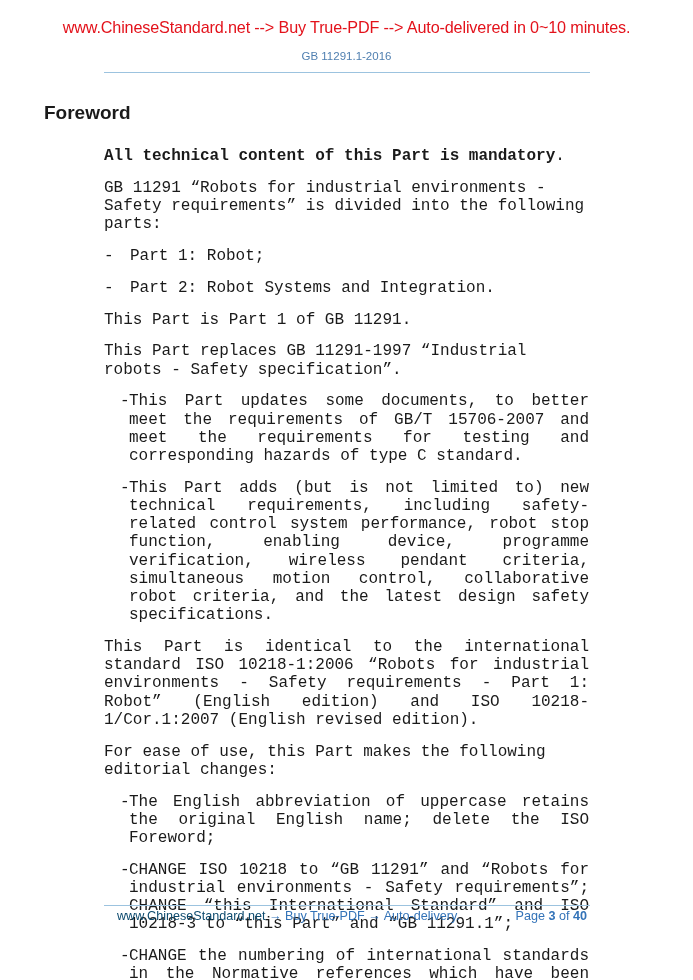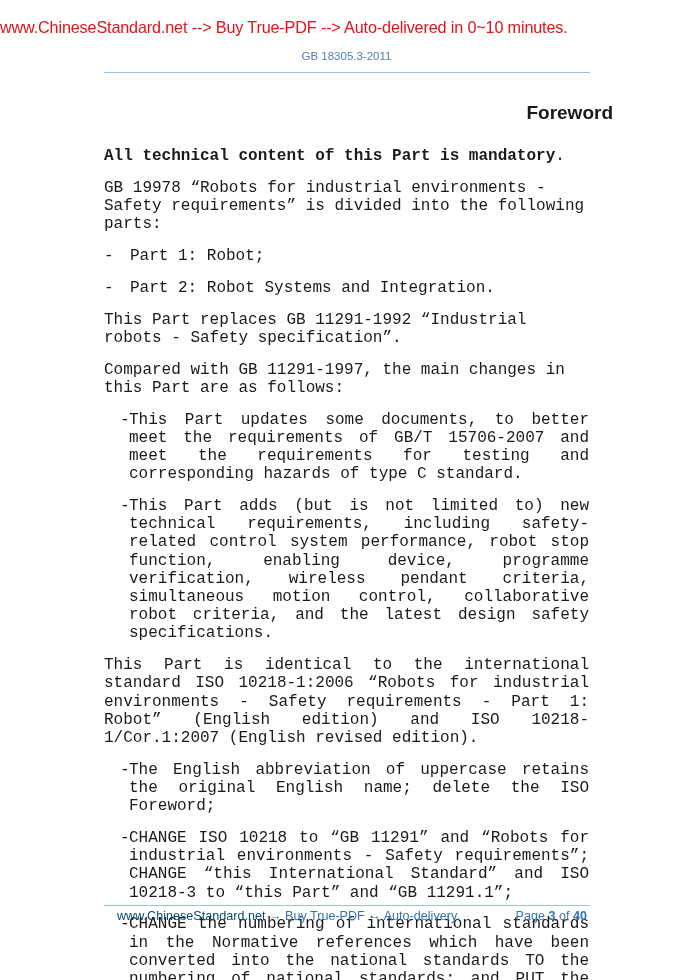--- a/index.html
+++ b/index.html
@@ -1,33 +1,33 @@
 <!DOCTYPE html>
 <html><head>
   <meta charset="utf-8">
   <style>
     html, body { margin: 0; padding: 0; background: #ffffff; }
     body {
       width: 693px; height: 980px; position: relative; overflow: hidden;
       font-family: "Liberation Sans", sans-serif; color: #1a1a1a;
     }
     .promo {
-      position: absolute; left: 0; top: 18px; width: 693px; text-align: left;
+      position: absolute; left: 0; top: 18px; width: 693px; text-align: center;
       color: #e3121b; font-size: 16.2px; letter-spacing: -0.15px; white-space: nowrap;
     }
     .std-code {
       position: absolute; left: 0; top: 50px; width: 693px; text-align: center;
       color: #4f7fb0; font-size: 11.5px;
     }
     .hdr-rule {
       position: absolute; left: 104px; top: 72px; width: 486px; height: 1px; background: #9cc3df;
     }
     .title {
-      position: absolute; left: 0; top: 102px; width: 613px; text-align: right;
-      font-weight: bold; font-size: 19px;
+      position: absolute; left: 0; top: 102px; width: 613px; text-align: left;
+      font-weight: bold; font-size: 19px; padding-left: 44px;
     }
     .content {
       position: absolute; left: 104px; top: 147px; width: 485px;
       font-size: 16px; line-height: 18.2px; font-family: Liberation Mono, monospace;
     }
     .para { margin: 0 0 13.6px 0; }
     .para.bold-lead b { font-weight: bold; }
     .item {
       position: relative; margin: 0 0 13.6px 0; padding-left: 25px; text-align: justify;
     }
@@ -45,52 +45,53 @@
       white-space: nowrap;
     }
     .footer a { color: #0c4a6e; }
     .footer .page { position: absolute; right: 0; top: 0; text-align: center; }
     .footer .page b { font-weight: bold; }
   </style>
 </head>
 <body>
 
 <div class="promo">www.ChineseStandard.net --&gt; Buy True-PDF --&gt; Auto-delivered in 0~10 minutes.</div>
-<div class="std-code">GB 18305.3-2011</div>
+<div class="std-code">GB 11291.1-2016</div>
 <div class="hdr-rule"></div>
 
 <div class="title">Foreword</div>
 
 <div class="content">
   <p class="para bold-lead"><b>All technical content of this Part is mandatory</b><span>.</span></p>
 
-  <p class="para">GB 19978 “Robots for industrial environments - Safety requirements” is divided into the following parts:</p>
+  <p class="para">GB 11291 “Robots for industrial environments - Safety requirements” is divided into the following parts:</p>
 
   <div class="item simple">
     <span class="dash">-</span>
     <span class="txt">Part 1: Robot;</span>
   </div>
   <div class="item simple">
     <span class="dash">-</span>
     <span class="txt">Part 2: Robot Systems and Integration.</span>
   </div>
 
-  <p class="para">This Part replaces GB 11291-1992 “Industrial robots - Safety specification”.</p>
-  <p class="para">Compared with GB 11291-1997, the main changes in this Part are as follows:</p>
+  <p class="para">This Part is Part 1 of GB 11291.</p>
+  <p class="para">This Part replaces GB 11291-1997 “Industrial robots - Safety specification”.</p>
 
   <div class="item">
     <span class="dash">-</span>
     <span class="txt">This Part updates some documents, to better meet the requirements of GB/T 15706-2007 and meet the requirements for testing and corresponding hazards of type C standard.</span>
   </div>
   <div class="item">
     <span class="dash">-</span>
     <span class="txt">This Part adds (but is not limited to) new technical requirements, including safety-related control system performance, robot stop function, enabling device, programme verification, wireless pendant criteria, simultaneous motion control, collaborative robot criteria, and the latest design safety specifications.</span>
   </div>
 
   <p class="para justify">This Part is identical to the international standard ISO 10218-1:2006 “Robots for industrial environments - Safety requirements - Part 1: Robot” (English edition) and ISO 10218-1/Cor.1:2007 (English revised edition).</p>
+  <p class="para">For ease of use, this Part makes the following editorial changes:</p>
 
   <div class="item">
     <span class="dash">-</span>
     <span class="txt">The English abbreviation of uppercase retains the original English name; delete the ISO Foreword;</span>
   </div>
   <div class="item">
     <span class="dash">-</span>
     <span class="txt">CHANGE ISO 10218 to “GB 11291” and “Robots for industrial environments - Safety requirements”; CHANGE “this International Standard” and ISO 10218-3 to “this Part” and “GB 11291.1”;</span>
   </div>
   <div class="item">

